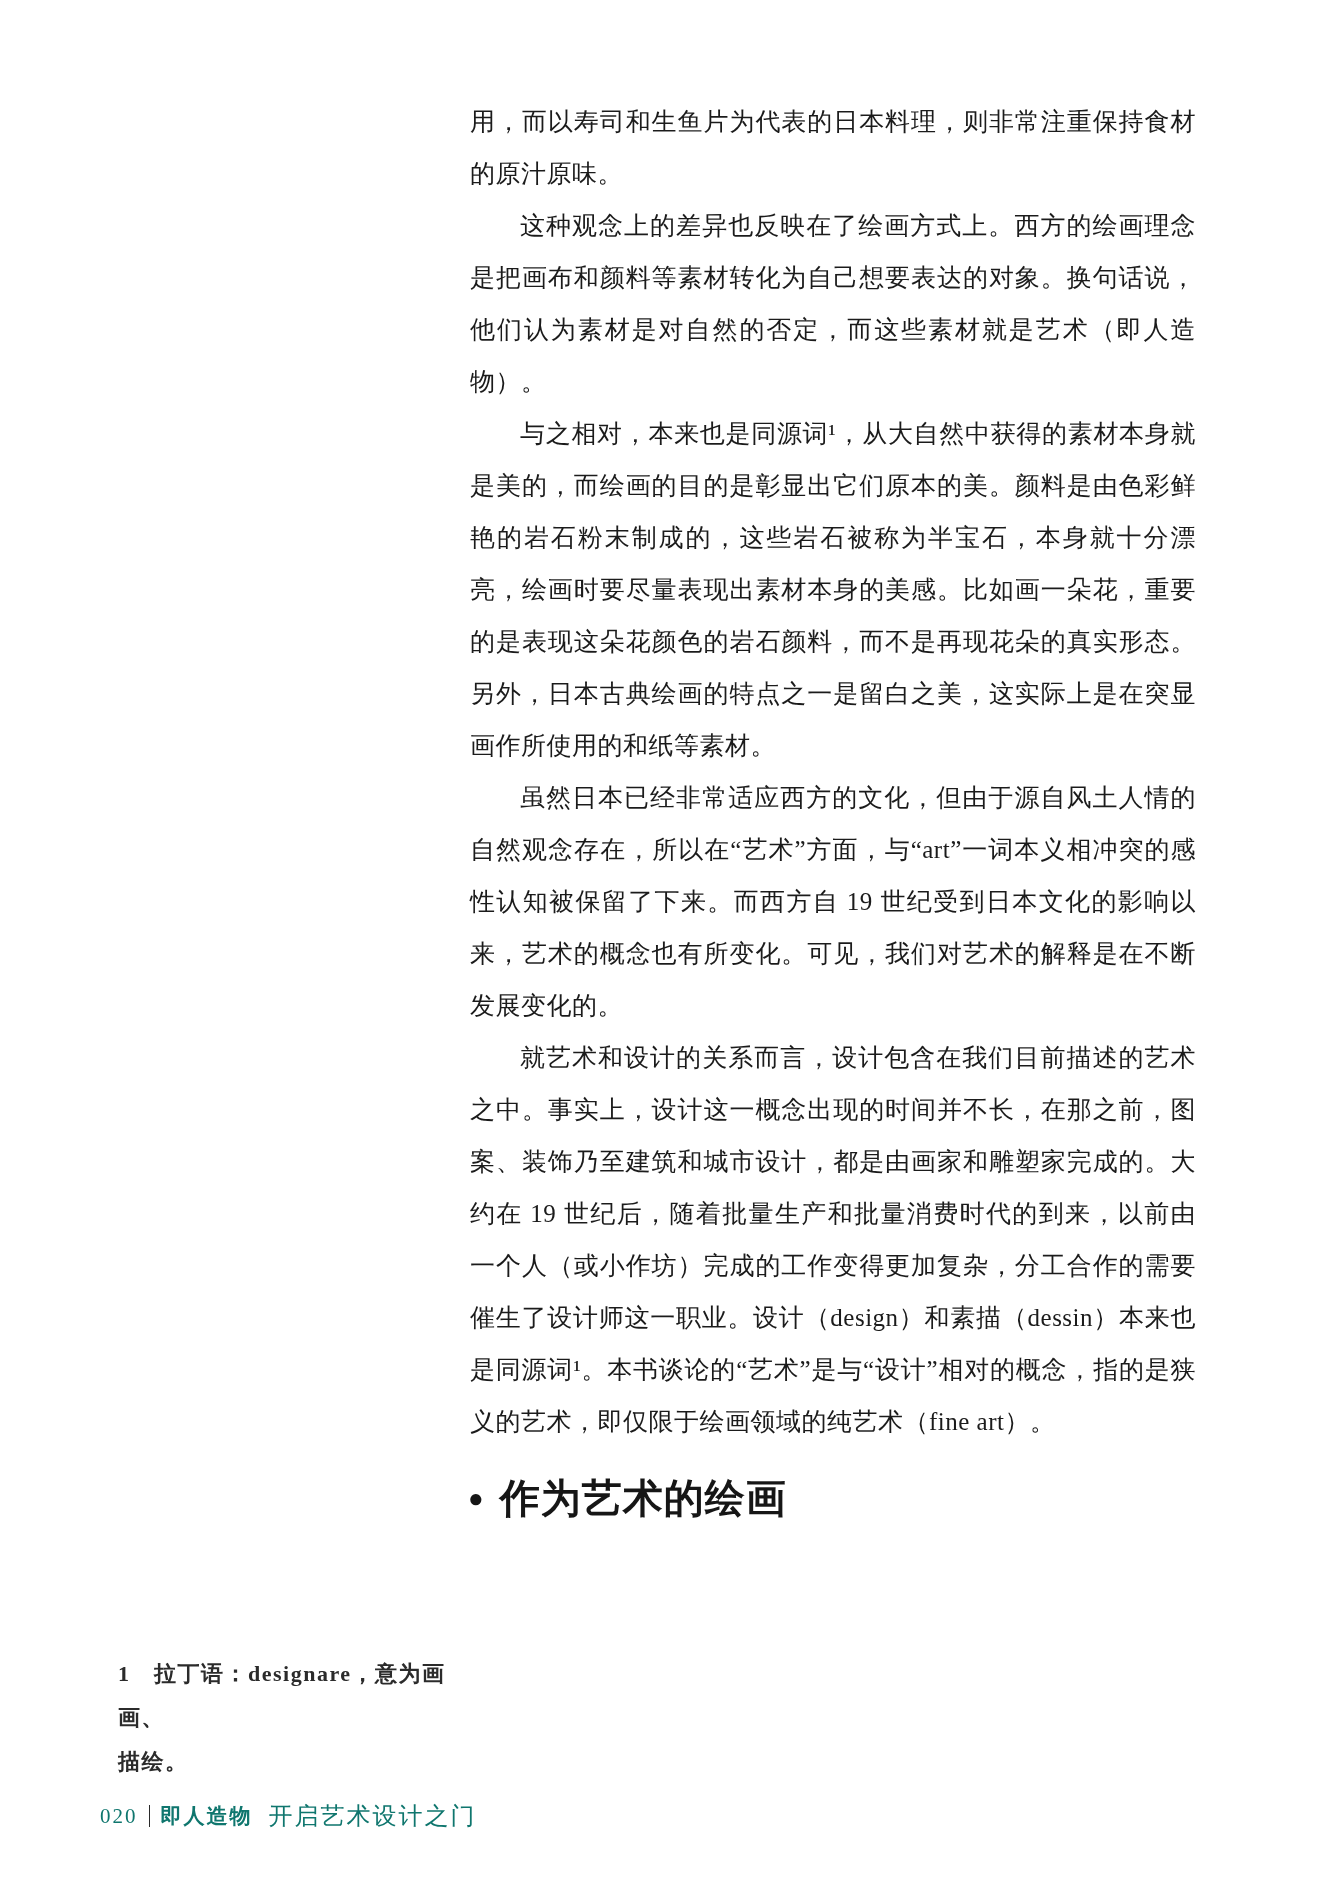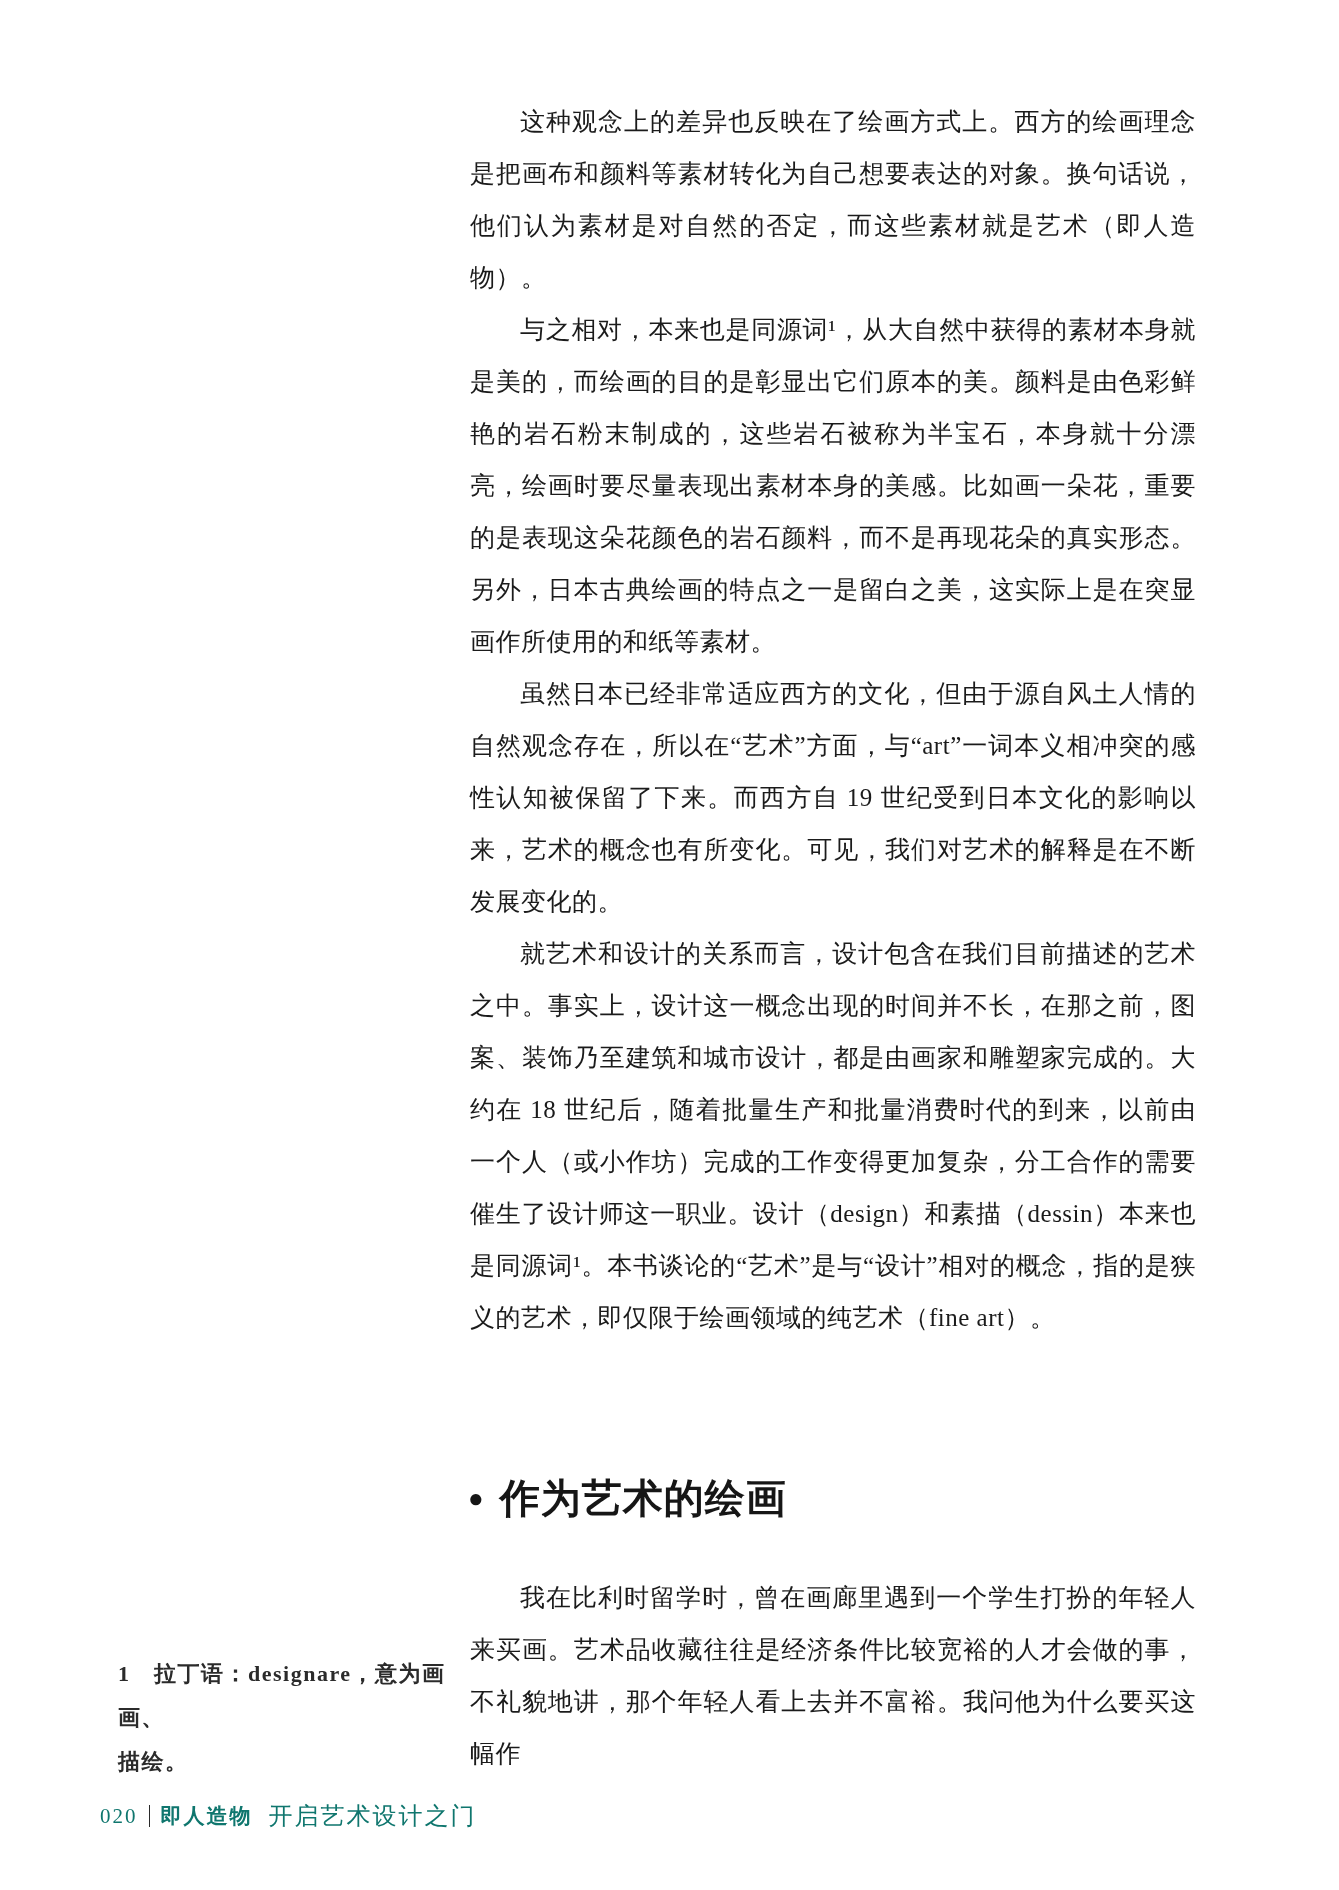--- a/index.html
+++ b/index.html
@@ -91,34 +91,32 @@
     letter-spacing: 2px;
     font-size: 24px;
   }
 </style>
 </head>
 <body>
 
 <div class="page">
 
   <main class="column main">
+    <p class="para no-indent">用，而以寿司和生鱼片为代表的日本料理，则非常注重保持食材的原汁原味。</p>
     <p class="para">这种观念上的差异也反映在了绘画方式上。西方的绘画理念是把画布和颜料等素材转化为自己想要表达的对象。换句话说，他们认为素材是对自然的否定，而这些素材就是艺术（即人造物）。</p>
     <p class="para">与之相对，本来也是同源词¹，从大自然中获得的素材本身就是美的，而绘画的目的是彰显出它们原本的美。颜料是由色彩鲜艳的岩石粉末制成的，这些岩石被称为半宝石，本身就十分漂亮，绘画时要尽量表现出素材本身的美感。比如画一朵花，重要的是表现这朵花颜色的岩石颜料，而不是再现花朵的真实形态。另外，日本古典绘画的特点之一是留白之美，这实际上是在突显画作所使用的和纸等素材。</p>
     <p class="para">虽然日本已经非常适应西方的文化，但由于源自风土人情的自然观念存在，所以在“艺术”方面，与“art”一词本义相冲突的感性认知被保留了下来。而西方自 19 世纪受到日本文化的影响以来，艺术的概念也有所变化。可见，我们对艺术的解释是在不断发展变化的。</p>
-    <p class="para">就艺术和设计的关系而言，设计包含在我们目前描述的艺术之中。事实上，设计这一概念出现的时间并不长，在那之前，图案、装饰乃至建筑和城市设计，都是由画家和雕塑家完成的。大约在 18 世纪后，随着批量生产和批量消费时代的到来，以前由一个人（或小作坊）完成的工作变得更加复杂，分工合作的需要催生了设计师这一职业。设计（design）和素描（dessin）本来也是同源词¹。本书谈论的“艺术”是与“设计”相对的概念，指的是狭义的艺术，即仅限于绘画领域的纯艺术（fine art）。</p>
+    <p class="para">就艺术和设计的关系而言，设计包含在我们目前描述的艺术之中。事实上，设计这一概念出现的时间并不长，在那之前，图案、装饰乃至建筑和城市设计，都是由画家和雕塑家完成的。大约在 19 世纪后，随着批量生产和批量消费时代的到来，以前由一个人（或小作坊）完成的工作变得更加复杂，分工合作的需要催生了设计师这一职业。设计（design）和素描（dessin）本来也是同源词¹。本书谈论的“艺术”是与“设计”相对的概念，指的是狭义的艺术，即仅限于绘画领域的纯艺术（fine art）。</p>
   </main>
 
   <h2 class="section-heading">
     <span class="bullet">●</span>
     <span class="heading-text">作为艺术的绘画</span>
   </h2>
 
-  <section class="column after-heading">
-    <p class="para">我在比利时留学时，曾在画廊里遇到一个学生打扮的年轻人来买画。艺术品收藏往往是经济条件比较宽裕的人才会做的事，不礼貌地讲，那个年轻人看上去并不富裕。我问他为什么要买这幅作</p>
-  </section>
 
   <aside class="footnote">
     <div>1　拉丁语：designare，意为画画、</div>
     <div>描绘。</div>
   </aside>
 
   <footer class="page-footer">
     <span class="pagenum">020</span>
     <span class="footer-divider"></span>
     <span class="booktitle">即人造物</span>

